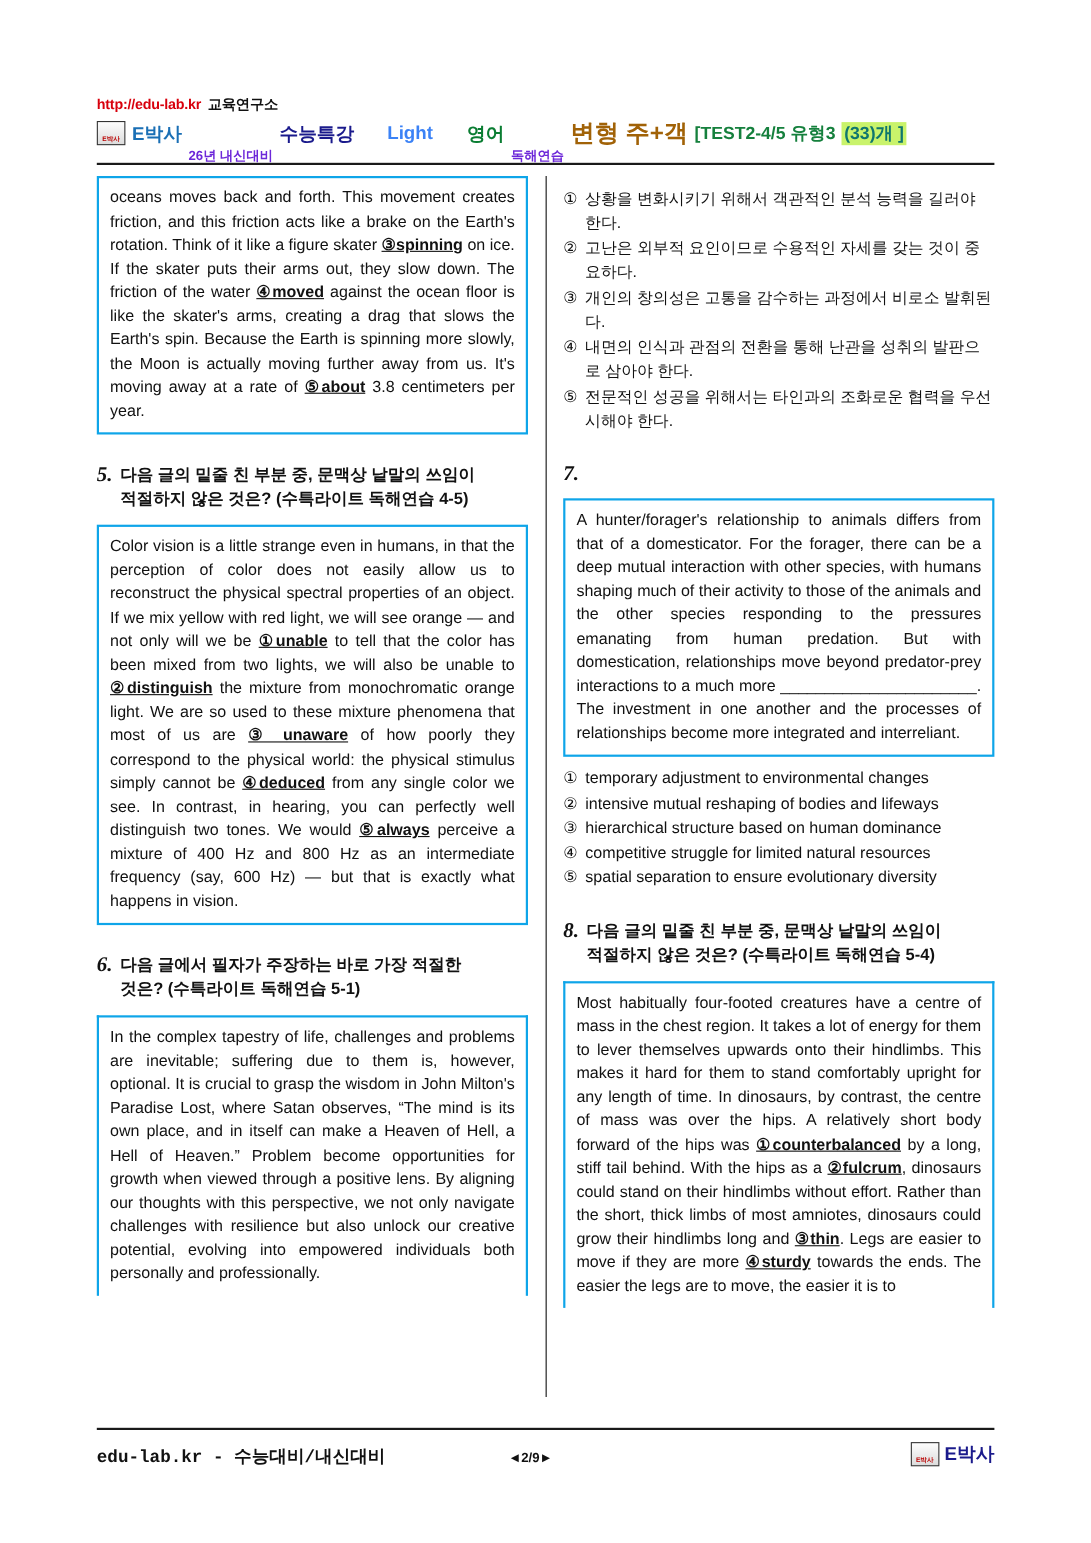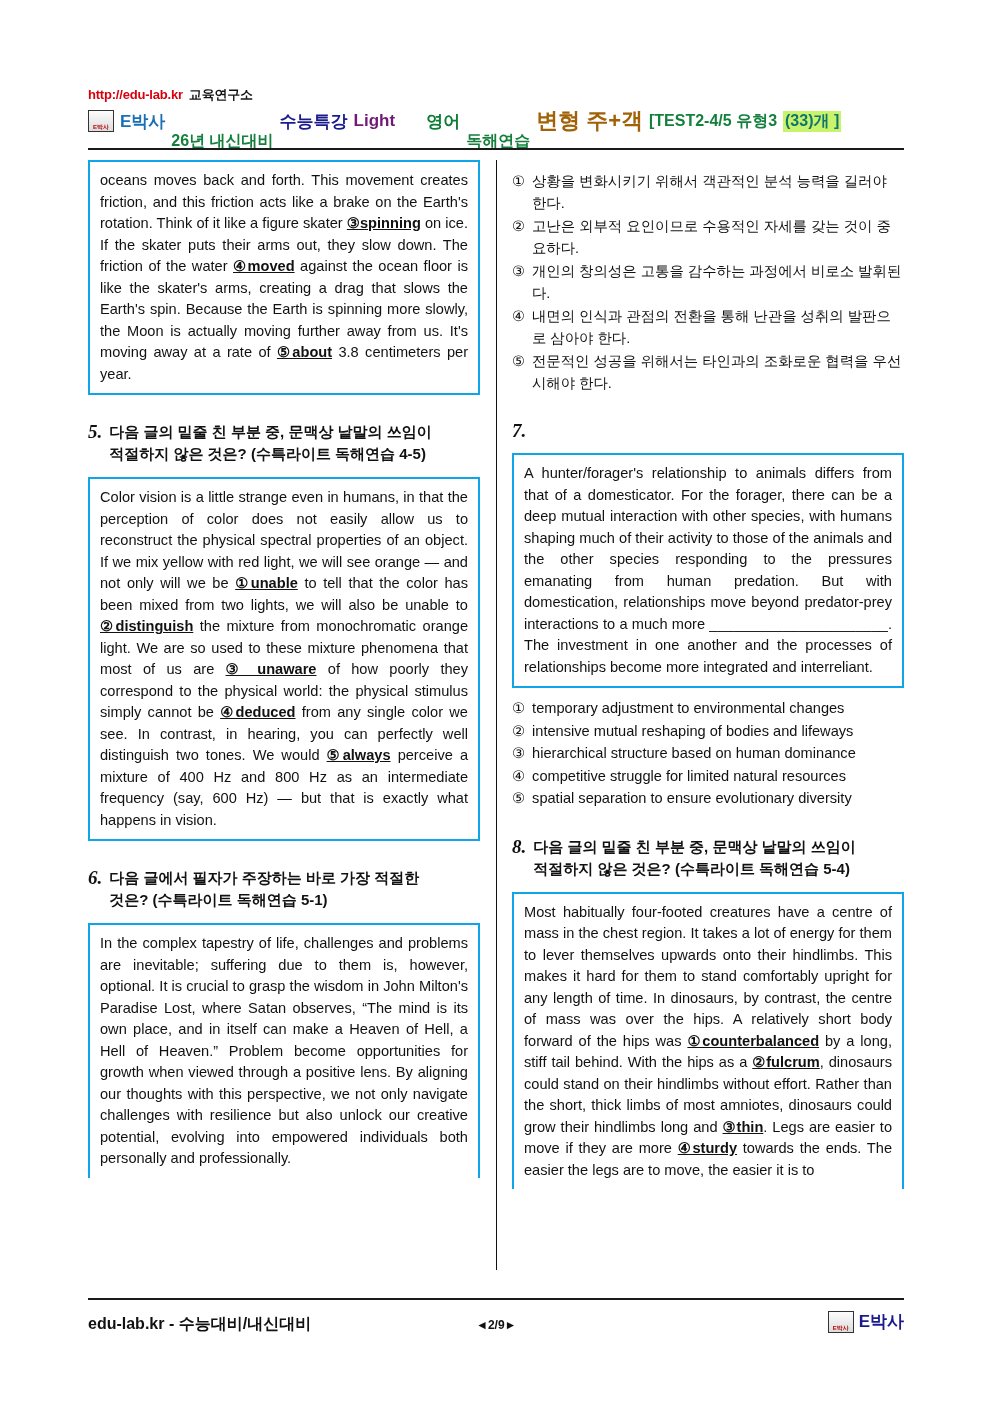--- a/index.html
+++ b/index.html
@@ -51,23 +51,23 @@
     font-size:6px;
     font-weight:bold;
     color:#b00;
     display:flex;
     align-items:flex-end;
     justify-content:center;
     line-height:7px;
     box-sizing:border-box;
   }
   .t-a{color:#1a6fb5;font-weight:bold;font-size:17px;}
-  .t-b{color:#15803d;font-weight:bold;font-size:16px;margin-top:40px;}
+  .t-b{color:#6d28d9;font-weight:bold;font-size:12px;margin-top:40px;}
   .t-c{color:#1a1a8c;font-weight:bold;font-size:17px;}
-  .t-d{color:#701a75;font-weight:bold;font-size:17px;}
+  .t-d{color:#3b82f6;font-weight:bold;font-size:17px;margin-left:24px;}
   .t-e{color:#0a7d32;font-weight:bold;font-size:17px;margin-left:25px;}
   .t-f{color:#a16207;font-weight:bold;font-size:22px;}
   .t-g{color:#15803d;font-weight:bold;font-size:16px;}
   .t-hl{
     color:#0f766e;font-weight:bold;font-size:16px;
     background:#c9f36b;
     padding:0 2px;
   }
   .hr-top{
     position:absolute;
@@ -156,24 +156,24 @@
     border-top:2px solid #1a1a1a;
   }
   .footer{
     position:absolute;
     left:88px; top:1308px;
     width:816px;
     height:40px;
   }
   .f-left{
     position:absolute;left:0;top:6px;
-    font-size:16px;font-weight:bold;color:#111;
+    font-size:16px;font-weight:bold;color:#111;font-family:Liberation Mono, monospace;
   }
   .f-center{
-    position:absolute;left:388px;top:10px;
+    position:absolute;left:374px;top:10px;
     font-size:12px;font-weight:bold;color:#111;
   }
   .f-right{
     position:absolute;right:0;top:2px;
     display:flex;align-items:center;gap:5px;
   }
   .f-right .brand{
     font-size:17px;font-weight:bold;color:#1a1a8c;
   }
 </style>

